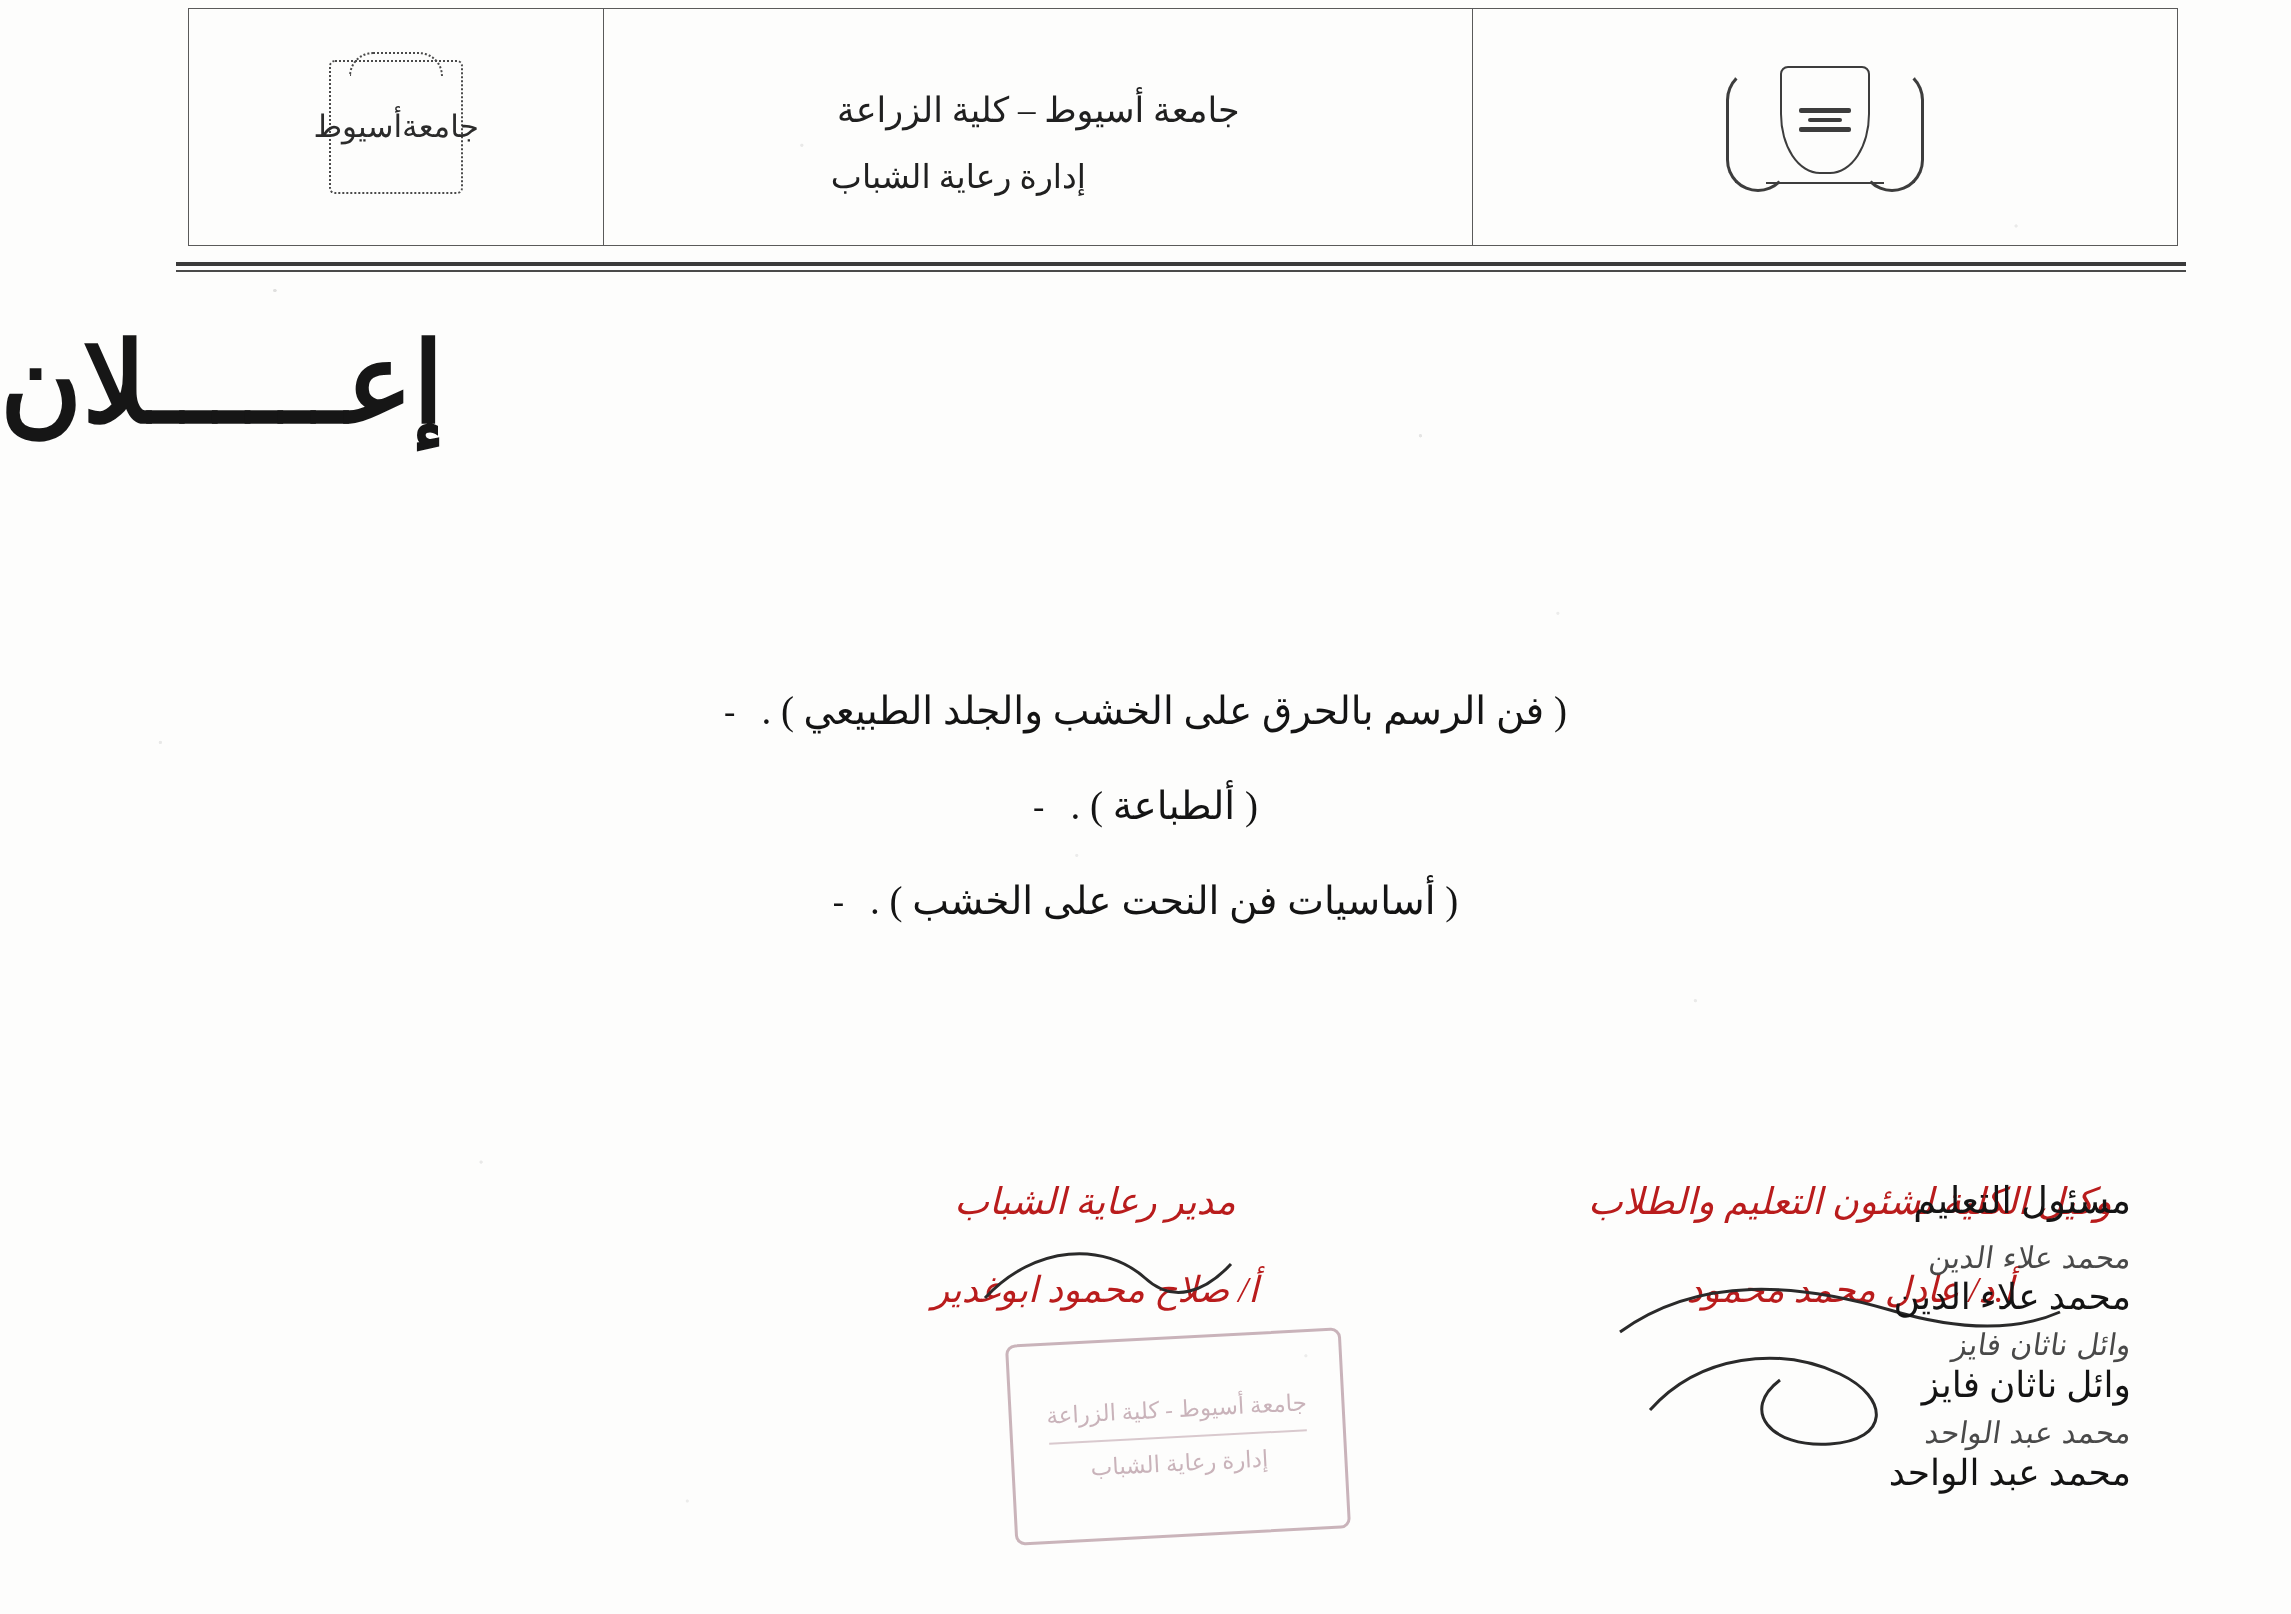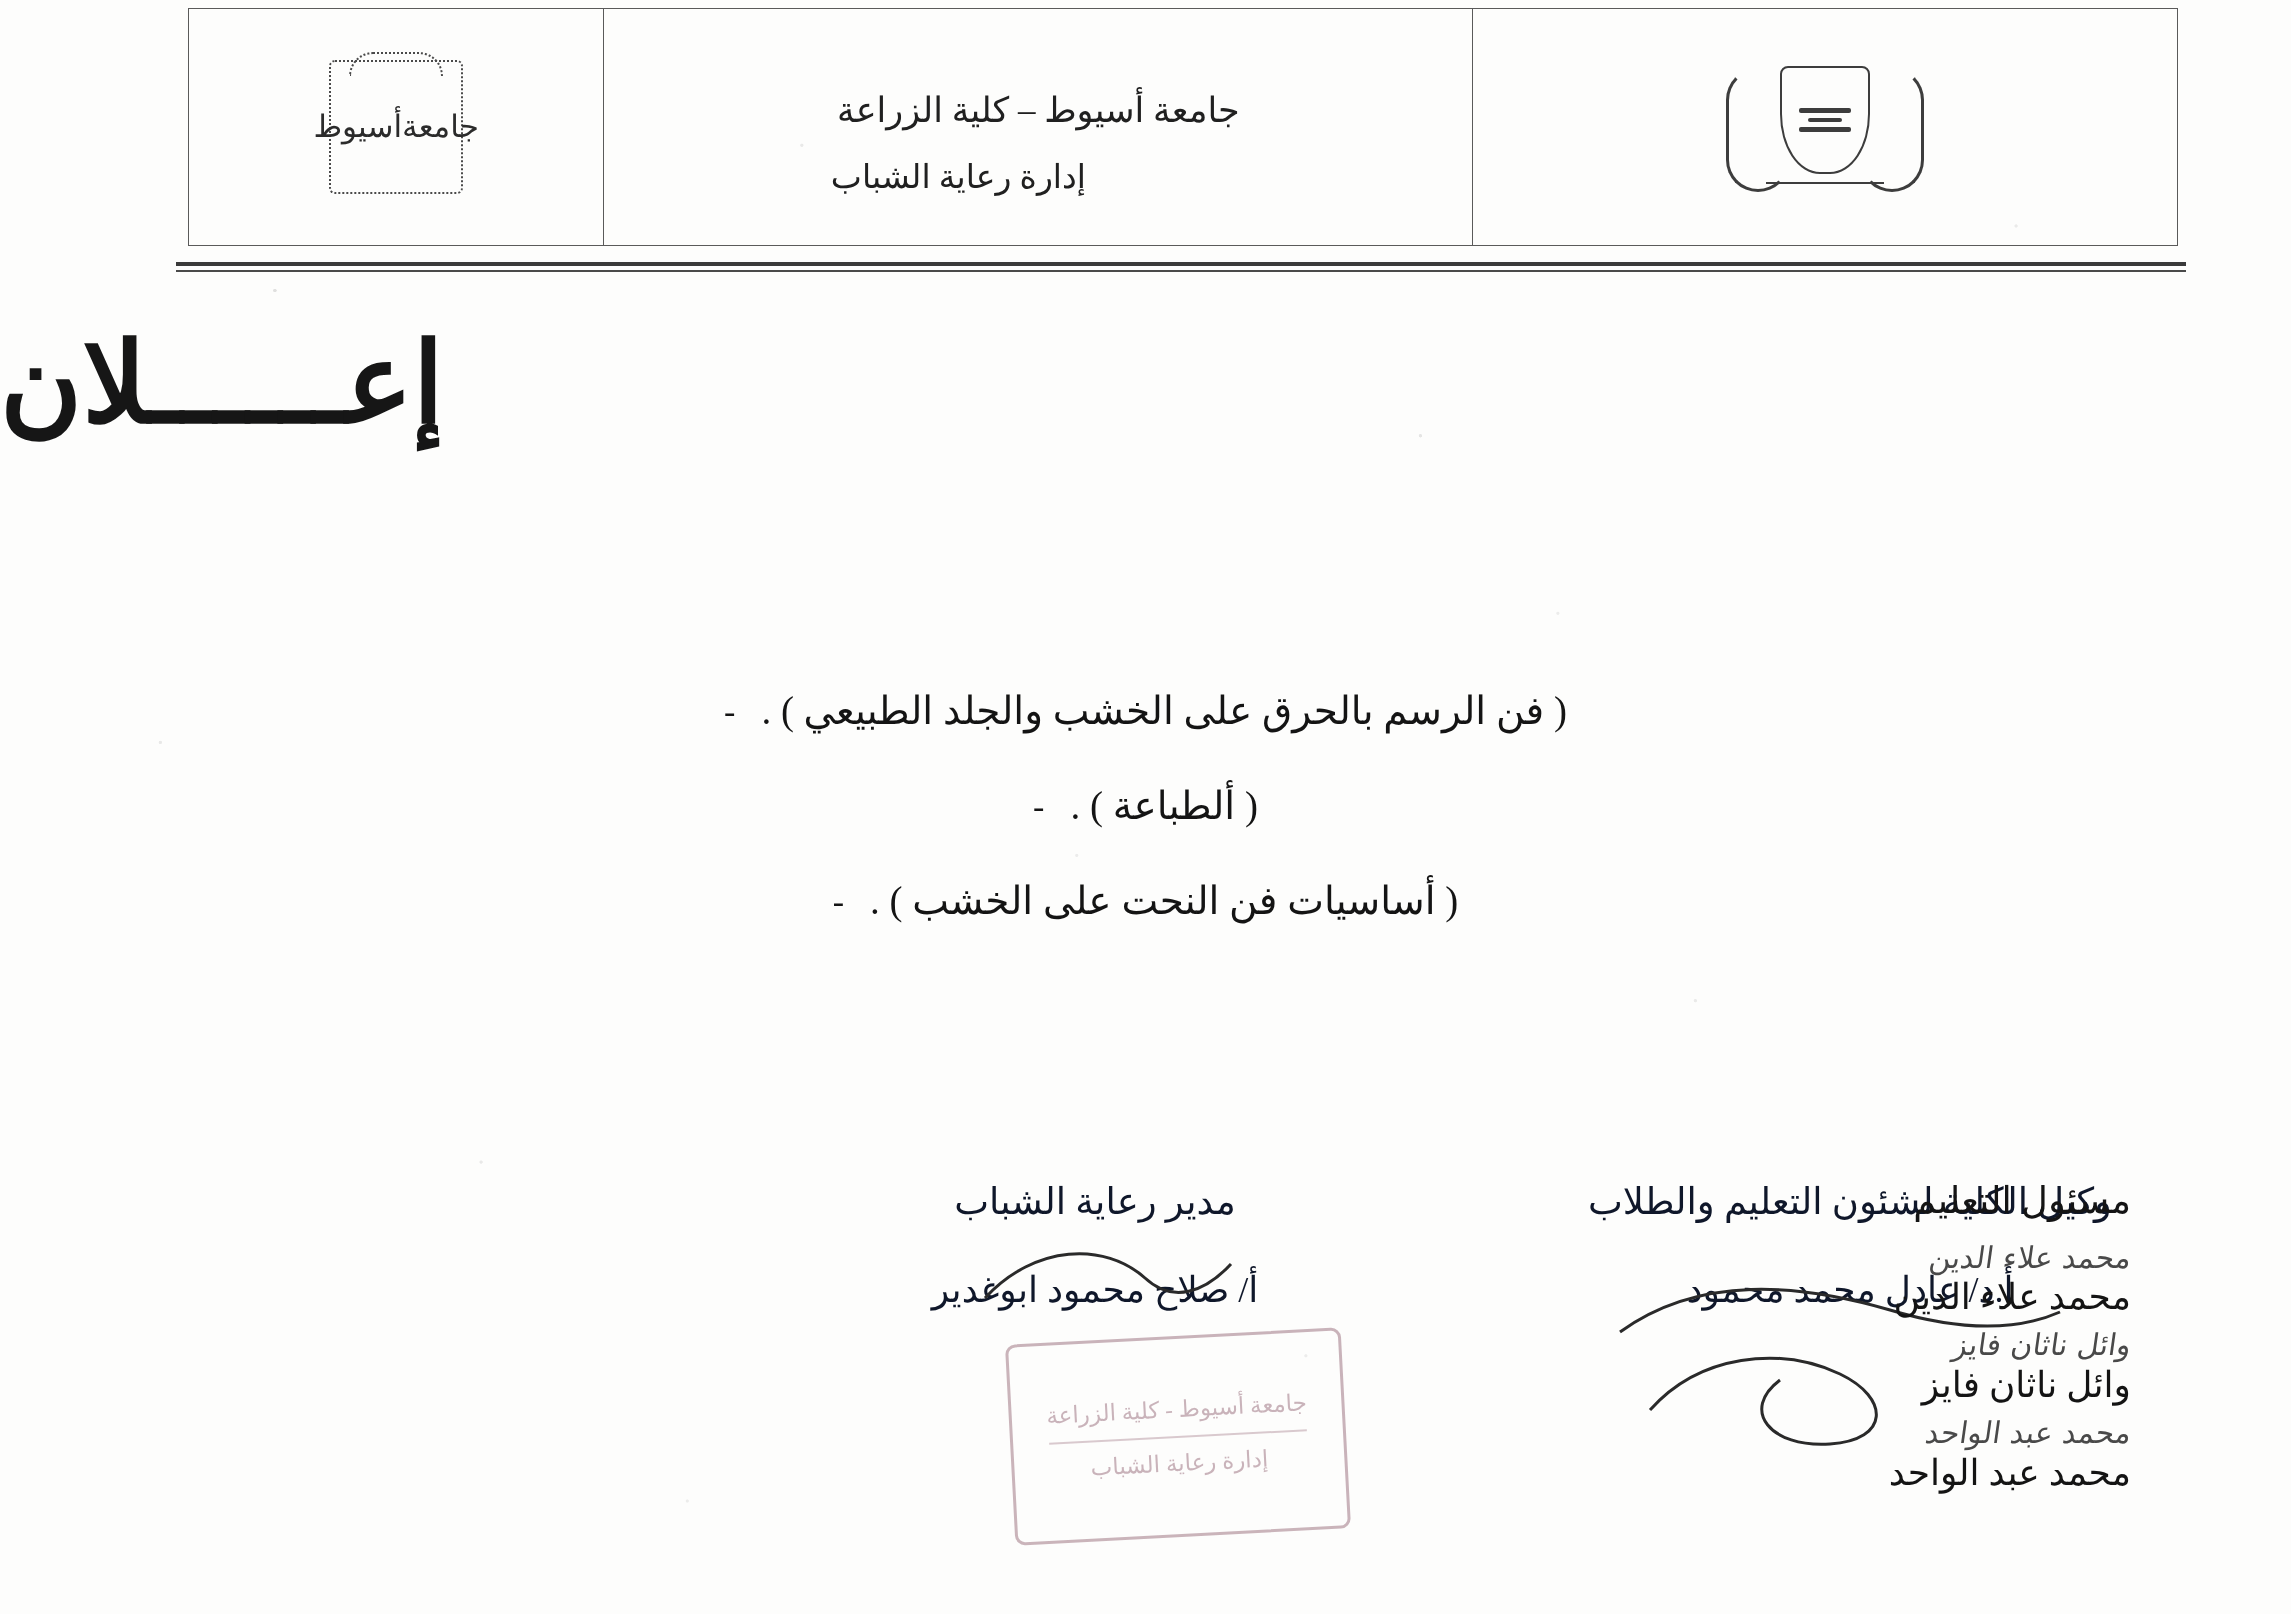--- a/index.html
+++ b/index.html
@@ -244,22 +244,23 @@
     top: 1180px;
     left: 120px;
     width: 2050px;
     display: flex;
     flex-direction: row;
     justify-content: space-between;
   }
   .sig-col {
     text-align: center;
     font-size: 36px;
-    color: #0f172a;
+    color: #b91c1c;
     position: relative;
+    font-style: italic;
   }
   .sig-col.left  { width: 640px; }
   .sig-col.mid   { width: 620px; }
   .sig-col.right { width: 540px; text-align: right; }
 
   .sig-title { font-size: 37px; margin-bottom: 46px; }
   .sig-name  { font-size: 36px; }
 
   .handwriting {
     font-family: "DejaVu Serif", serif;

